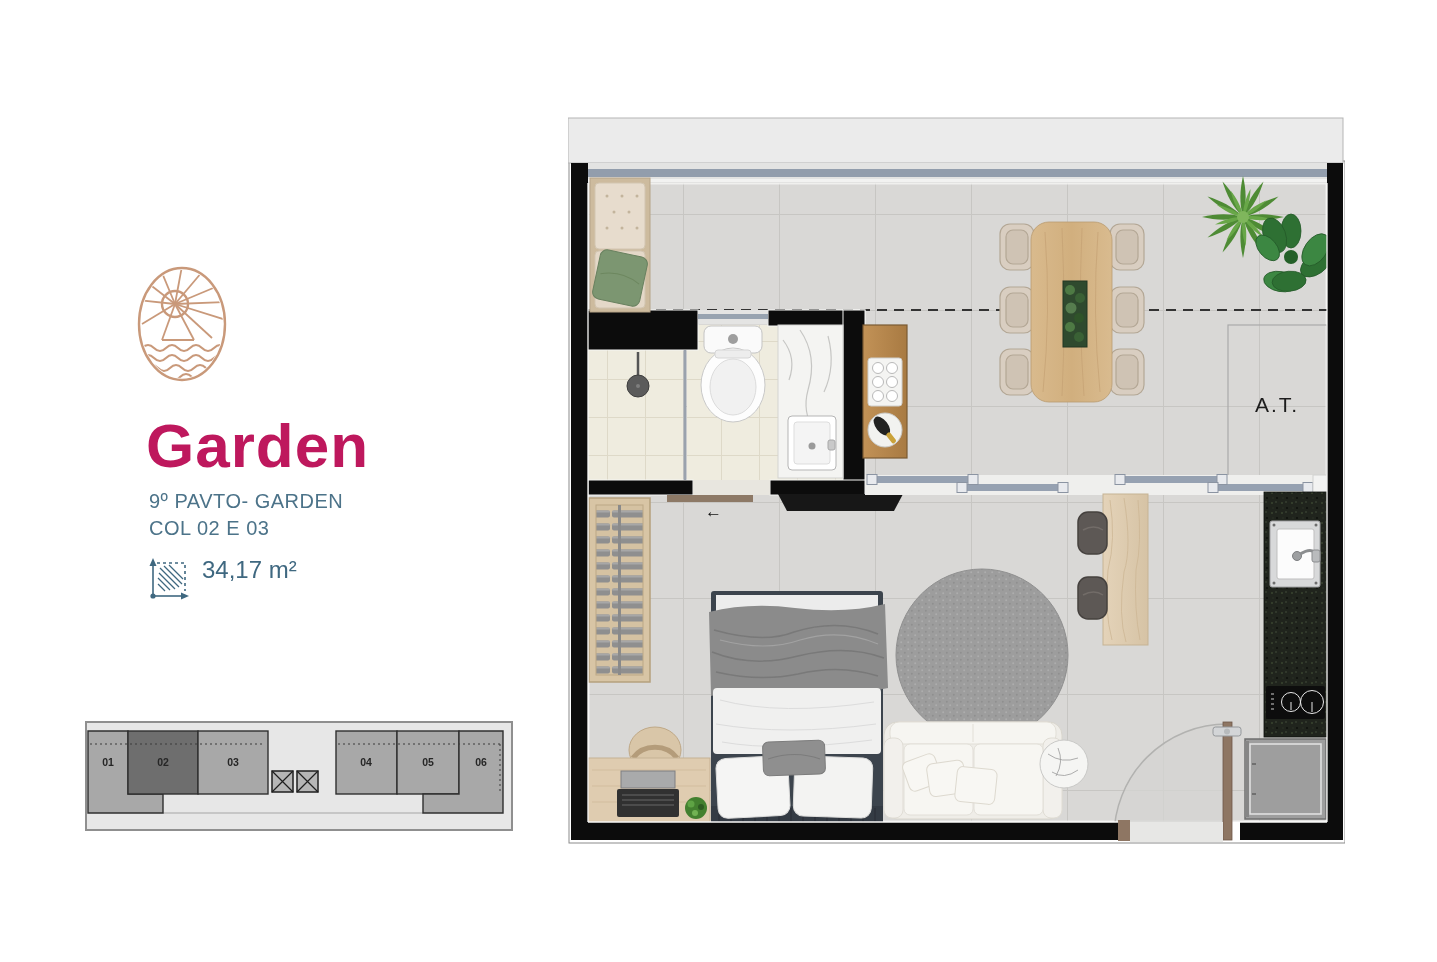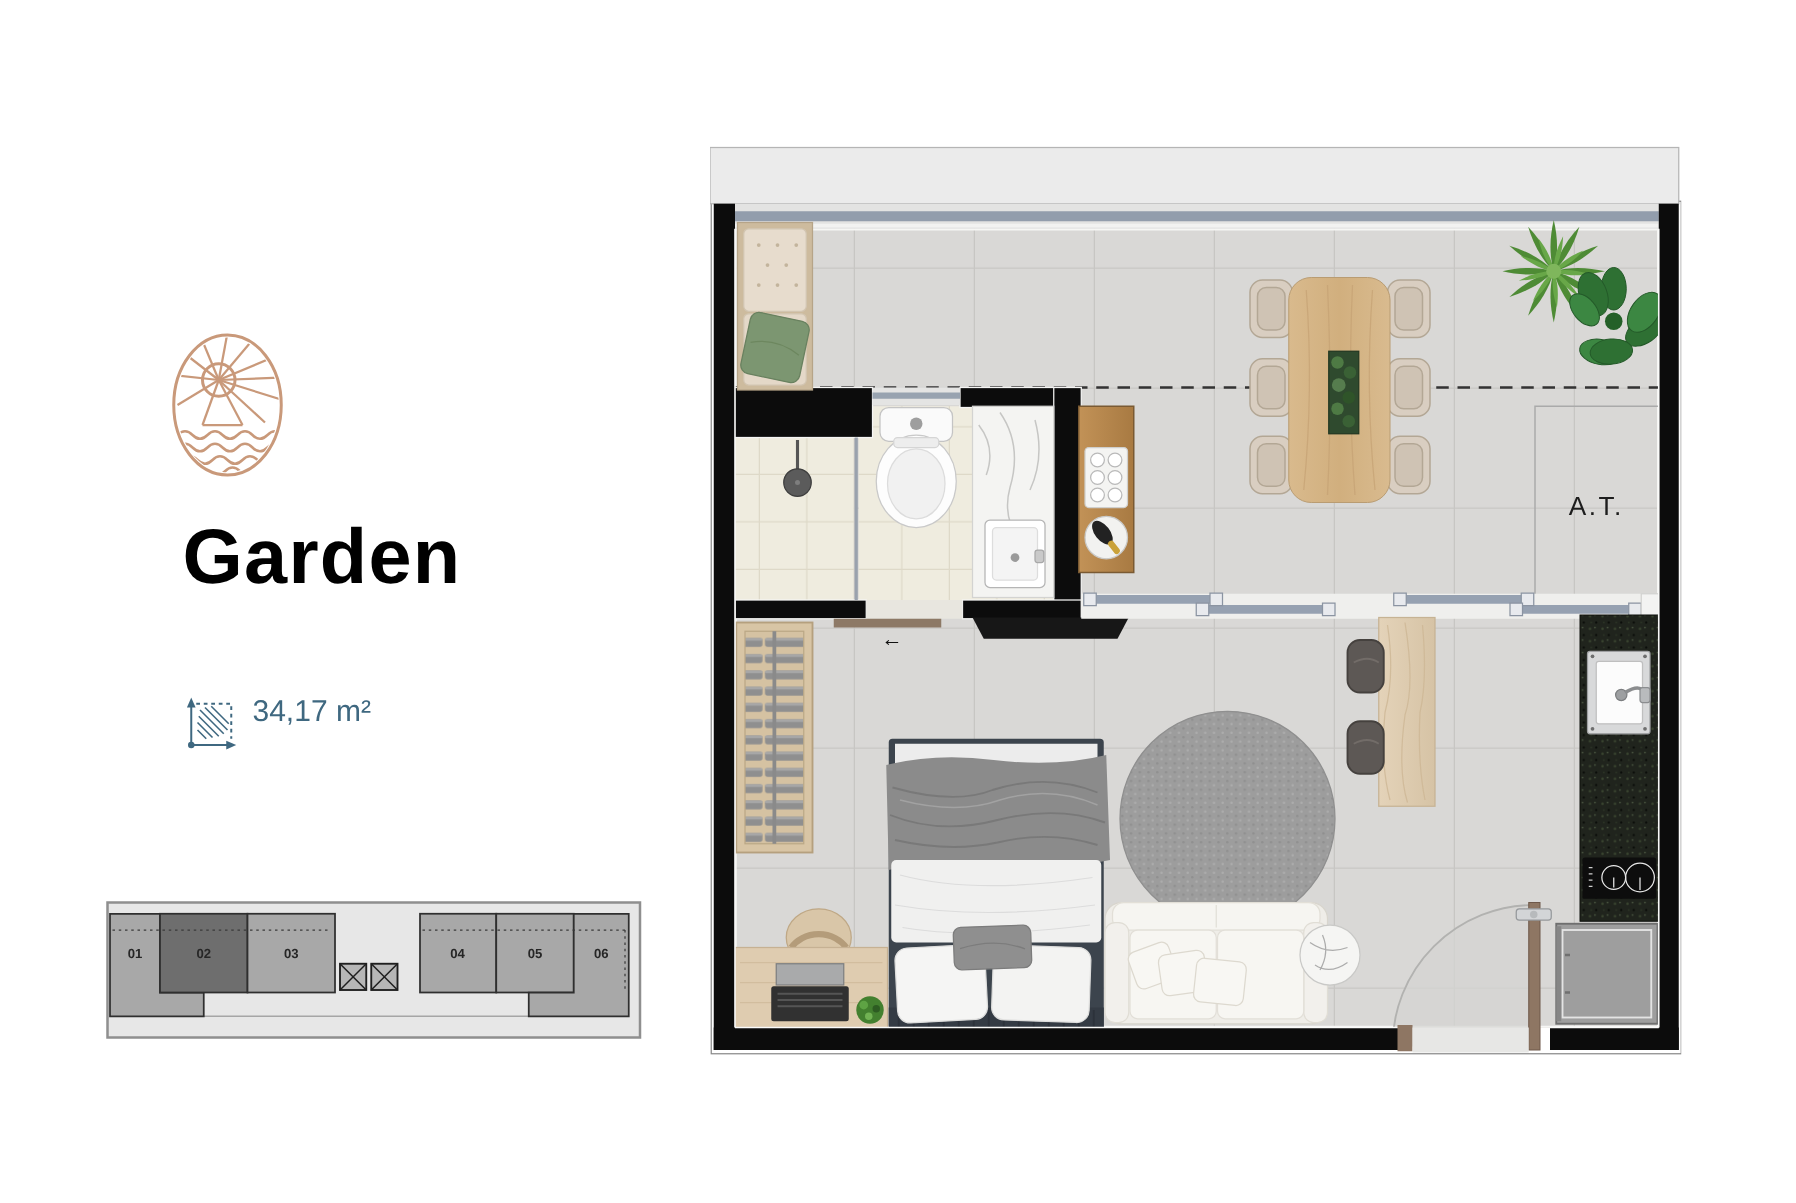--- a/index.html
+++ b/index.html
@@ -1,19 +1,19 @@
 <!DOCTYPE html>
 <html><head>
 <meta charset="utf-8">
 <style>
   html,body{margin:0;padding:0;background:#fff;}
   .canvas{position:relative;width:1437px;height:962px;background:#ffffff;overflow:hidden;
           font-family:"Liberation Sans",sans-serif;}
   .abs{position:absolute;}
-  .title{font-size:62px;font-weight:bold;letter-spacing:1px;color:#000000;}
+  .title{font-size:62px;font-weight:bold;letter-spacing:1px;color:#be185d;}
   .subtitle{font-size:20px;line-height:27px;font-weight:500;color:#4c7389;letter-spacing:.5px;}
   .arearow{display:flex;align-items:flex-start;gap:12px;color:#3f6880;font-size:24px;}
   svg text{font-family:"Liberation Sans",sans-serif;}
 </style>
 </head>
 <body>
 
 <div class="canvas">
 
   <svg class="abs" style="left:136px;top:264px" width="94" height="122" viewBox="0 0 94 122">
@@ -46,20 +46,24 @@
           <path d="M6,94  q6,-6 12,0 q6,6 12,0 q6,-6 12,0 q6,6 12,0 q6,-6 12,0 q6,6 12,0 q6,-6 12,0"></path>
           <path d="M10,104 q6,-6 12,0 q6,6 12,0 q6,-6 12,0 q6,6 12,0 q6,-6 12,0 q6,6 12,0"></path>
           <path d="M20,113 q6,-6 12,0 q6,6 12,0 q6,-6 12,0 q6,6 12,0"></path>
         </g>
       </g>
     </g>
   </svg>
 
   <div class="abs title" style="left:146px;top:410px">Garden</div>
 
+  <div class="abs subtitle" style="left:149px;top:488px">
+    <div>9º PAVTO- GARDEN</div>
+    <div>COL 02 E 03</div>
+  </div>
 
   <div class="abs arearow" style="left:146px;top:556px">
     <svg width="44" height="46" viewBox="0 0 44 46">
       <g stroke="#3f6880" fill="none" stroke-width="1.6">
         <path d="M11,7 H39 V35" stroke-dasharray="3,3"></path>
         <g stroke-width="1.3">
           <line x1="14" y1="12" x2="33" y2="31"></line>
             <line x1="18" y1="10" x2="36" y2="28"></line>
           <line x1="23" y1="9" x2="37" y2="23"></line>
             <line x1="13" y1="17" x2="29" y2="33"></line>

